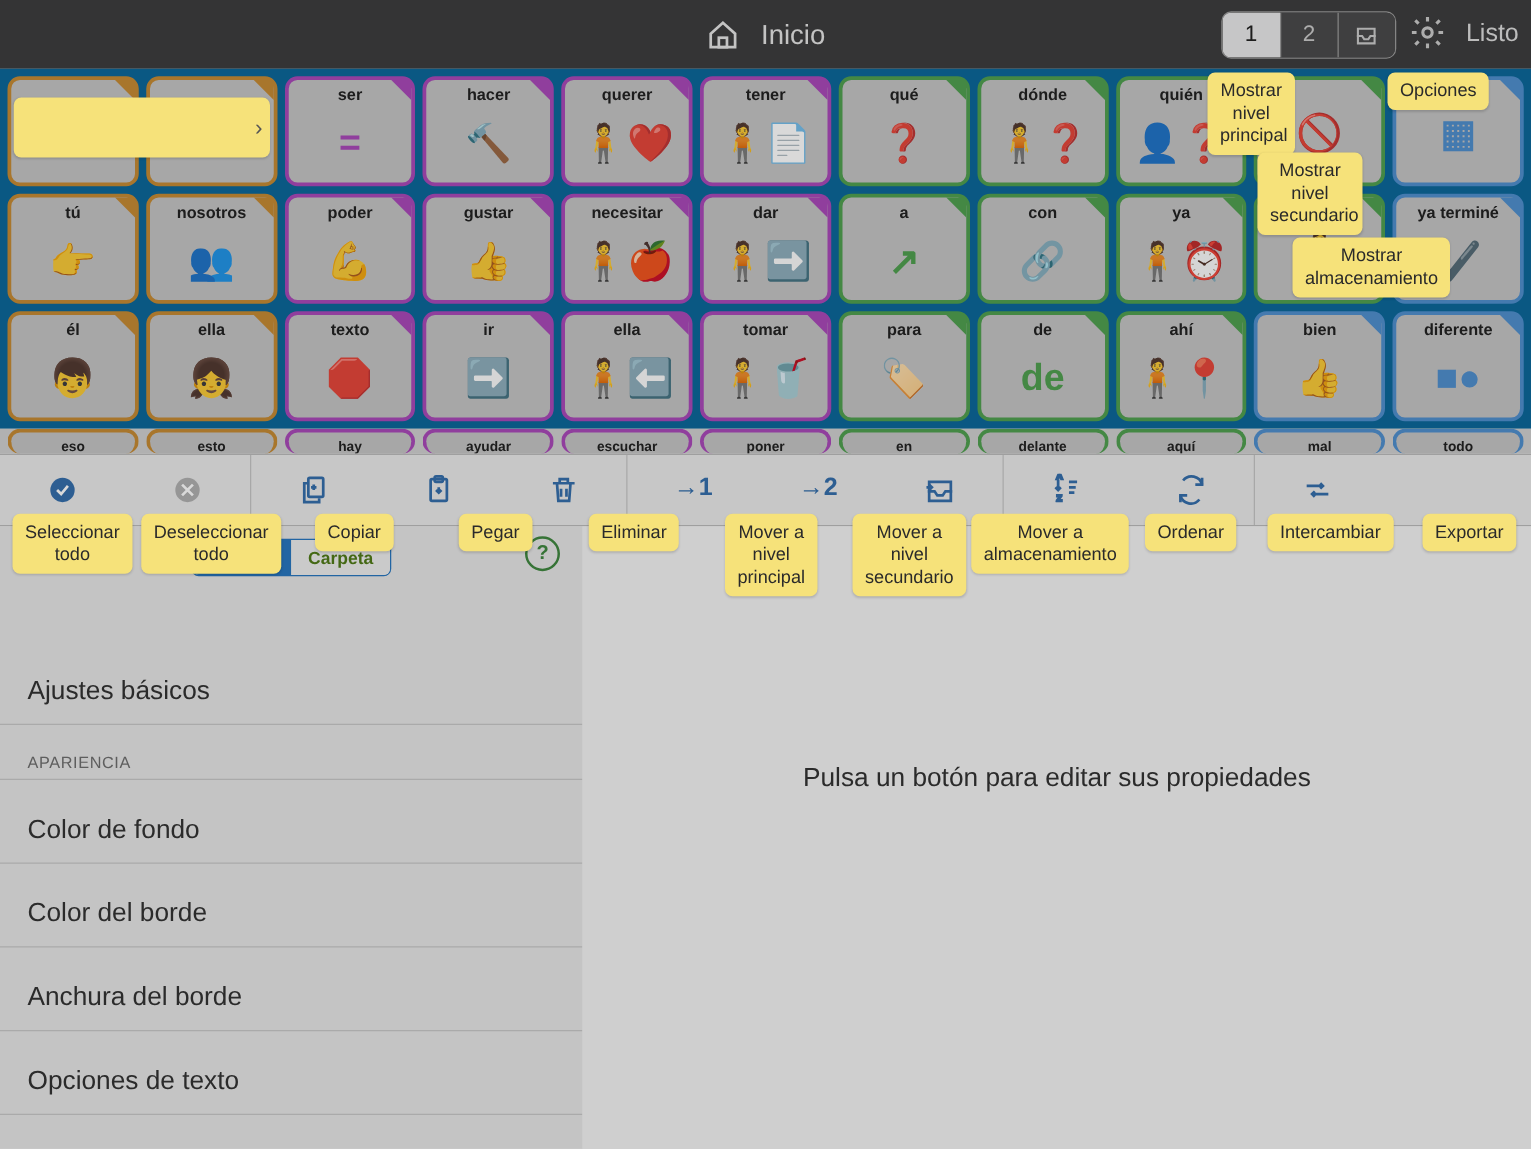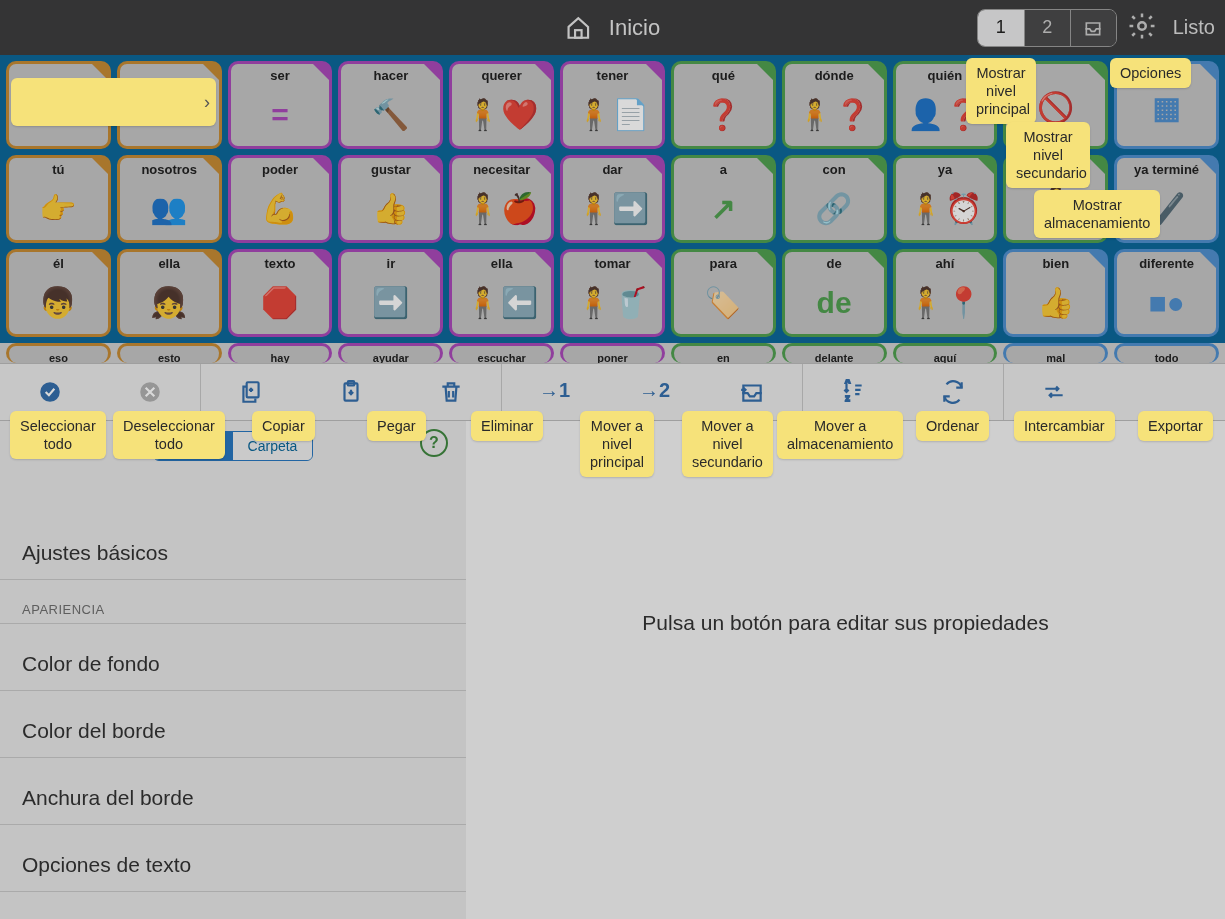--- a/index.html
+++ b/index.html
@@ -36,21 +36,21 @@
   .toolbar button { background:none; border:none; width:100px; display:flex; flex-direction:column; align-items:center; justify-content:center; gap:2px; cursor:pointer;}
   .toolbar svg, .toolbar .icn { width:26px; height:26px; }
   .vdiv { width:1px; background:#c6c6c6; }
 
   
   .lower { display:flex; height:506px; }
   .sidebar { width:466px; background:#e6e6e6; overflow:hidden; position:relative;}
   .seg2 { margin:10px auto 8px; width:160px; display:flex; border:1px solid #2078c9; border-radius:6px; overflow:hidden; height:30px; font-size:14px;}
   .seg2 div { flex:1; text-align:center; line-height:28px; cursor:pointer;}
   .seg2 .on { background:#2078c9; color:#fff; }
-  .seg2 .off { background:#eee; color:#0369a1; }
+  .seg2 .off { background:#eee; color:#4d7c0f;font-weight:bold; }
   .helpQ { position:absolute; right:18px; top:8px; width:28px;height:28px;border:2px solid #3a8a3a;border-radius:50%;color:#3a8a3a;display:flex;align-items:center;justify-content:center;font-weight:700;}
   .section-title { padding:28px 22px 14px; font-size:21px; color:#333; border-bottom:1px solid #c8c8c8;}
   .section-title.first{ padding-top:46px;}
   .section-cat { padding:22px 22px 6px; font-size:13px; letter-spacing:.5px; color:#6f6f6f; border-bottom:1px solid #c8c8c8;}
   .detail { flex:1; background:#f3f3f3; display:flex; align-items:center; justify-content:center; padding-top:190px; align-items:flex-start;}
   .detail-msg { font-size:21px; color:#333; }
 
   
   .tip { position:absolute; background:#f6e27a; color:#2a2a2a; font-size:14.5px; padding:6px 10px; border-radius:6px; box-shadow:0 1px 2px rgba(0,0,0,.15); text-align:center; line-height:1.25; z-index:50; white-space:pre-line;}
   .tip .chev { position:absolute; right:6px; top:50%; transform:translateY(-50%); font-size:18px; color:#555;}

